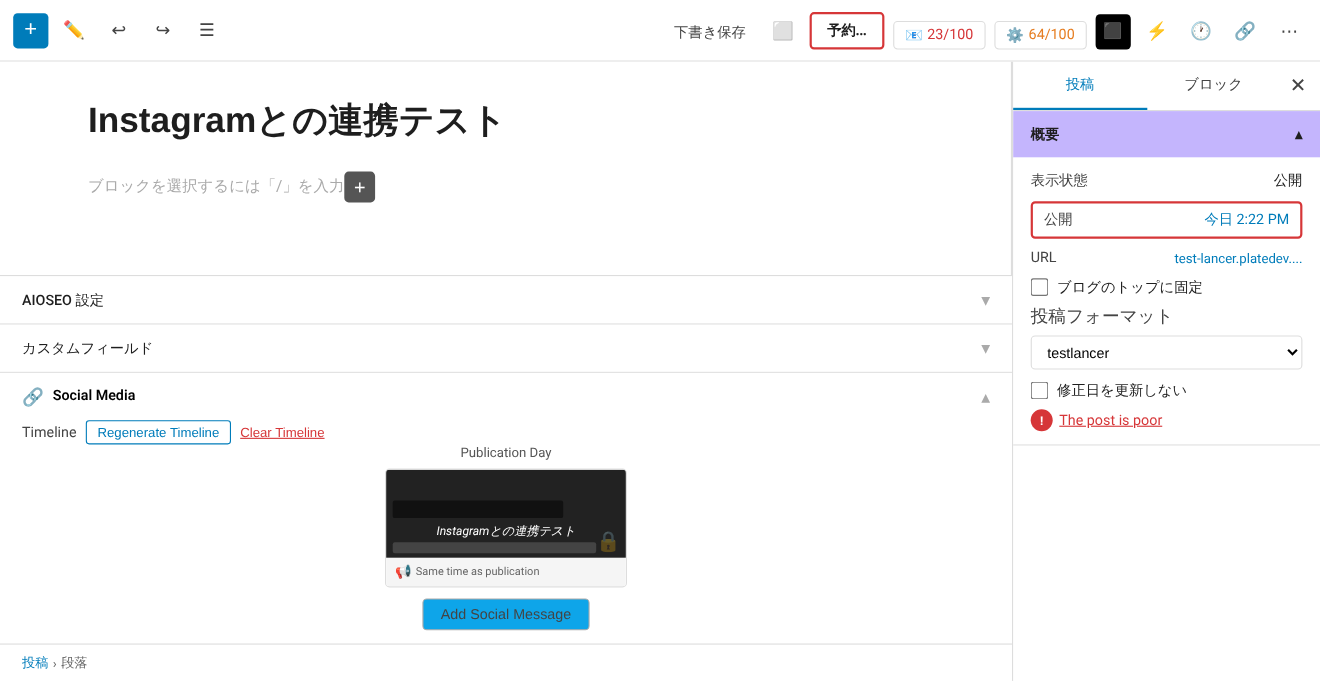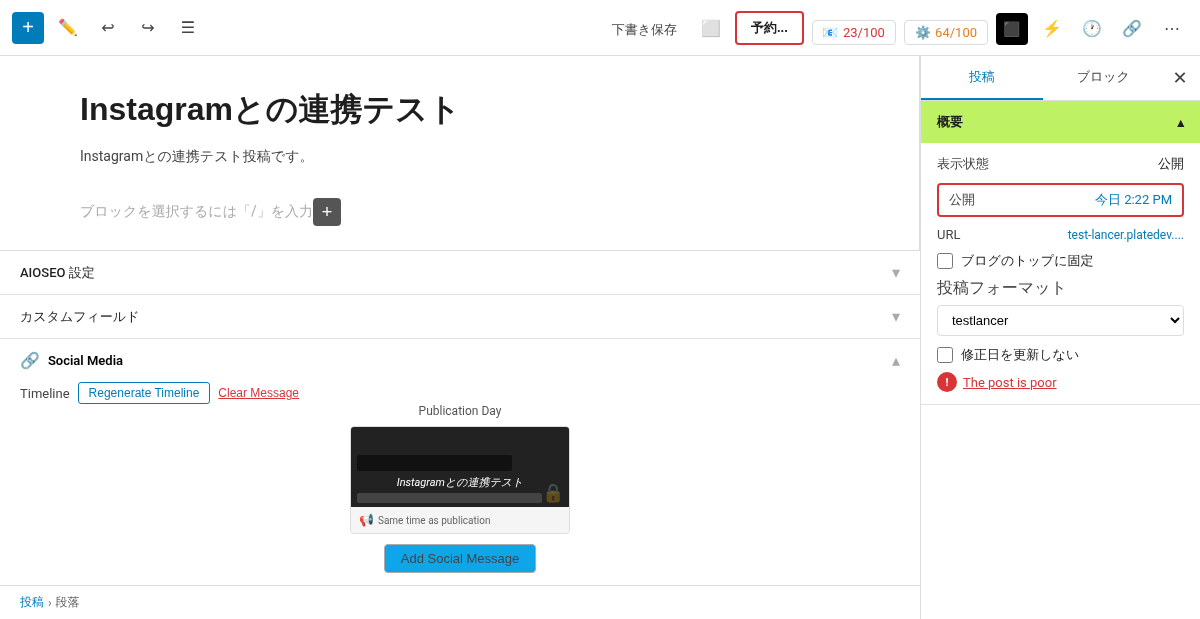--- a/index.html
+++ b/index.html
@@ -22,21 +22,21 @@
       width: 32px; height: 32px; background: transparent; border: none;
       cursor: pointer; color: #444; font-size: 16px;
       display: flex; align-items: center; justify-content: center; border-radius: 4px;
     }
     .draft-btn {
       background: transparent; border: none; color: #444; cursor: pointer;
       font-size: 13px; padding: 6px 10px;
     }
     .schedule-btn {
       background: #fff; border: 2px solid #d63638; color: #1e1e1e;
-      border-radius: 4px; padding: 6px 14px; font-size: 13px; font-weight: 600; cursor: pointer;
+      border-radius: 4px; padding: 6px 14px; font-size: 13px; font-weight: 600; cursor: pointer; font-family: Liberation Serif, serif;
     }
     .badge-btn {
       display: flex; align-items: center; gap: 4px; padding: 4px 10px;
       border-radius: 4px; border: 1px solid #ddd; background: #fff; cursor: pointer; font-size: 13px;
     }
     .badge-red { color: #d63638; }
     .badge-orange { color: #e67e22; }
     .black-square {
       width: 32px; height: 32px; background: #000; border-radius: 4px;
       display: flex; align-items: center; justify-content: center; cursor: pointer;
@@ -145,21 +145,21 @@
       display: flex; align-items: center; justify-content: center;
       margin-right: 4px;
     }
 
     .sidebar-section {
       border-bottom: 1px solid #e0e0e0;
     }
     .sidebar-section-header {
       display: flex; align-items: center; justify-content: space-between;
       padding: 12px 16px; font-size: 13px; font-weight: 600; color: #1e1e1e;
-      cursor: pointer; background: #bef264;
+      cursor: pointer; background: #c4b5fd;
     }
     .sidebar-section-content { padding: 12px 16px; }
     .sidebar-row {
       display: flex; align-items: center; justify-content: space-between;
       margin-bottom: 10px; font-size: 13px;
     }
     .sidebar-label { color: #444; }
     .sidebar-value { color: #1e1e1e; font-weight: 500; }
     .highlight-box {
       border: 2px solid #d63638; border-radius: 4px; padding: 6px 10px;
@@ -222,21 +222,20 @@
     <button class="icon-btn">⋯</button>
   </div>
 </div>
 
 <div class="main-area">
 
   <div style="flex:1; display:flex; flex-direction:column; overflow:hidden;">
 
     <div class="editor-area">
       <h1 class="post-title">Instagramとの連携テスト</h1>
-      <p class="post-desc">Instagramとの連携テスト投稿です。</p>
       <div class="block-placeholder">
         <span style="color:#aaa;">ブロックを選択するには「/」を入力</span>
         <button class="add-block-btn">+</button>
       </div>
     </div>
 
     <div class="bottom-sections">
       <div class="section-header">
         <span>AIOSEO 設定</span>
         <span class="section-toggle">▾</span>
@@ -251,21 +250,21 @@
           <div style="display:flex;align-items:center;gap:8px;">
             <span style="font-size:16px;">🔗</span>
             <span class="social-media-title">Social Media</span>
           </div>
           <span class="section-toggle">▴</span>
         </div>
 
         <div class="timeline-area">
           <span style="font-size:13px;color:#444;">Timeline</span>
           <button class="regen-btn">Regenerate Timeline</button>
-          <button class="clear-btn">Clear Message</button>
+          <button class="clear-btn">Clear Timeline</button>
         </div>
 
         <div class="publication-area">
           <div class="pub-day-label">Publication Day</div>
           <div class="social-card">
             <div class="social-card-image">
               <div class="social-card-black-bar"></div>
               <div class="social-card-title">Instagramとの連携テスト</div>
               <div class="social-card-sub">
                 <div style="background:#444;height:10px;width:90%;border-radius:2px;"></div>

